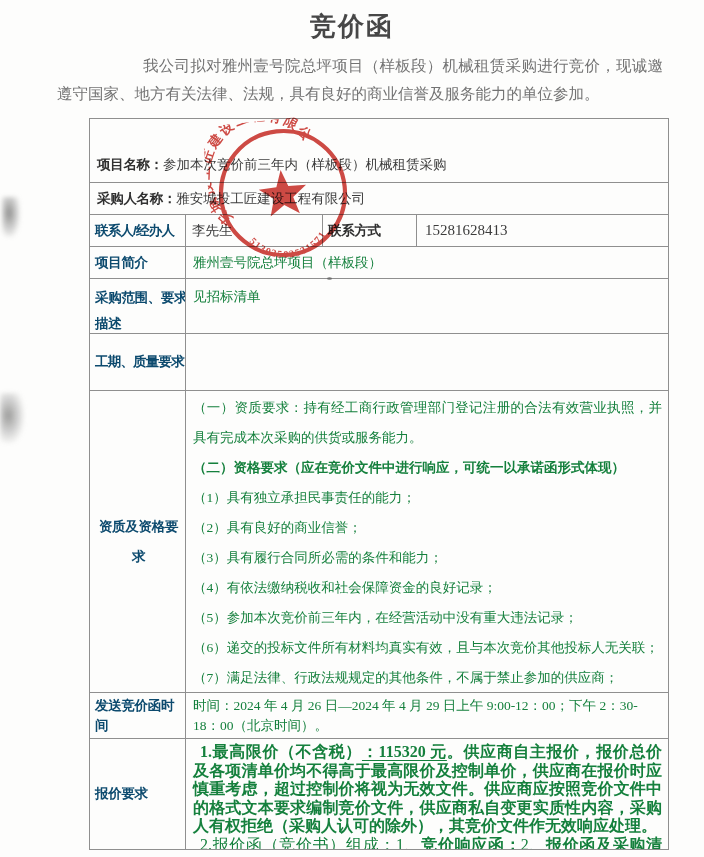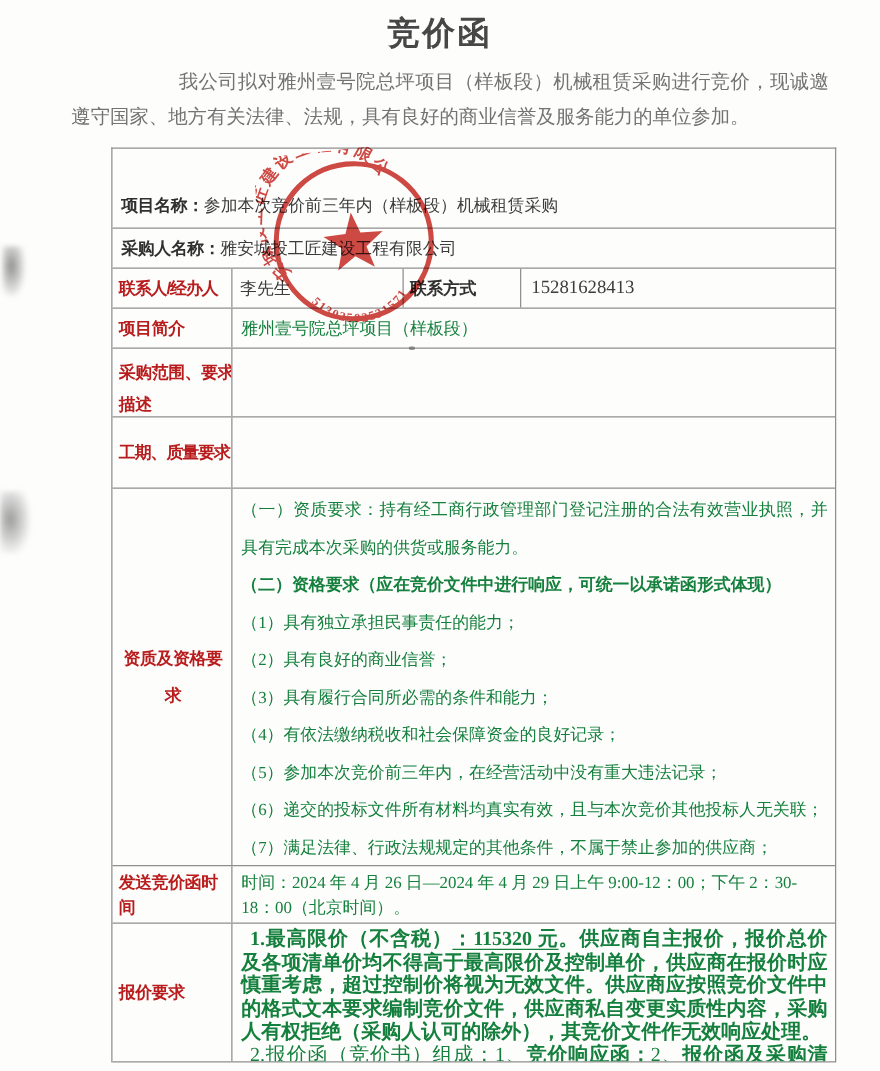--- a/index.html
+++ b/index.html
@@ -36,21 +36,21 @@
   .r6{height:57px;}
   .r7{height:302px;}
   .r8{height:46px;}
   .r9{height:111px;}
   .cell{box-sizing:border-box;overflow:hidden;}
   .full{flex:1;display:flex;align-items:center;padding-left:7px;}
   .r1 .full{align-items:flex-end;padding-bottom:8px;}
   .lbl-cell{
     width:96px;flex:0 0 96px;border-right:1px solid #8f8f8f;
     font-family:"Liberation Sans","DejaVu Sans",sans-serif;
-    font-weight:700;font-size:13.5px;color:#b91c1c;
+    font-weight:700;font-size:13.5px;color:#0c4a6e;
     padding:0 3px 0 5px;letter-spacing:-0.3px;
   }
   .val-cell{flex:1;font-size:13.5px;color:#15803d;padding-left:7px;padding-right:6px;}
   .lbl-inline{
     font-family:"Liberation Sans","DejaVu Sans",sans-serif;
     font-weight:700;font-size:13.5px;color:#303030;letter-spacing:-0.3px;
   }
   .val-inline{font-size:13.5px;color:#3c3c3c;}
   
   .c-name{width:137px;flex:0 0 137px;border-right:1px solid #8f8f8f;display:flex;align-items:center;padding-left:6px;}
@@ -130,20 +130,21 @@
     <div class="row r4">
       <div class="cell lbl-cell">项目简介</div>
       <div class="cell val-cell">雅州壹号院总坪项目（样板段）</div>
     </div>
 
     <div class="row r5">
       <div class="cell lbl-cell">
         <span class="lbl-line">采购范围、要求</span>
         <span class="lbl-line">描述</span>
       </div>
+      <div class="cell val-cell">见招标清单</div>
     </div>
 
     <div class="row r6">
       <div class="cell lbl-cell">工期、质量要求</div>
     </div>
 
     <div class="row r7">
       <div class="cell lbl-cell">
         <span class="lbl-line">资质及资格要</span>
         <span class="lbl-line">求</span>

